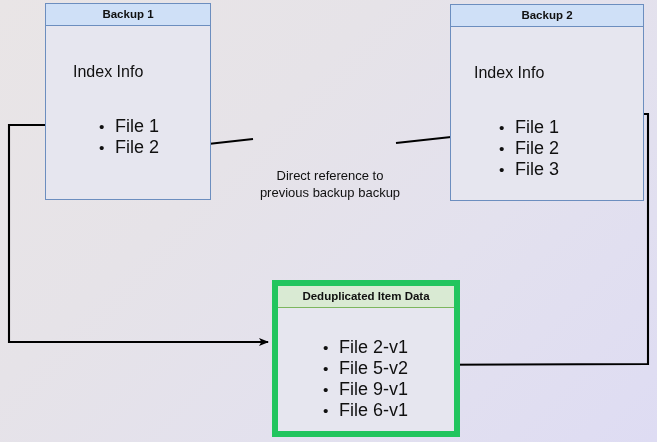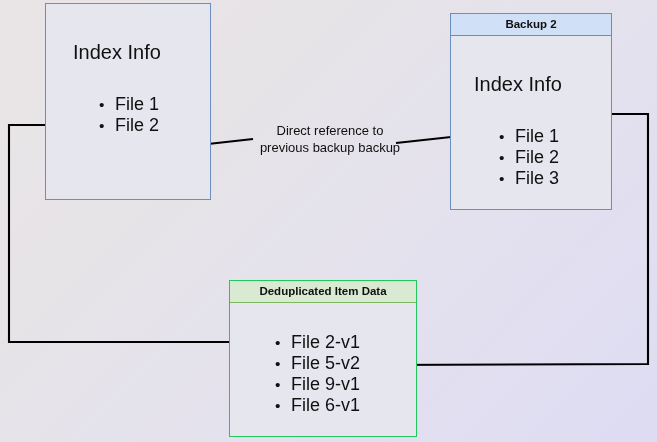--- a/index.html
+++ b/index.html
@@ -30,21 +30,22 @@
     pointer-events: none;
   }
   .node {
     position: absolute;
     box-sizing: border-box;
     border: 1px solid #6c8ebf;
     background: #e6e6ef;
     z-index: 2;
   }
   .node.green {
-    border: 1px solid #22c55e;
+    border: 6px solid #22c55e;
+    margin-left: 43px;
   }
   .node-header {
     box-sizing: border-box;
     height: 22px;
     line-height: 21px;
     text-align: center;
     font-size: 11.5px;
     font-weight: bold;
     color: #101010;
     background: #cfe0f7;
@@ -53,21 +54,21 @@
   .node.green > .node-header {
     background: #d9ead3;
     border-bottom: 1px solid #7cb65e;
   }
   .node-body {
     position: relative;
     height: calc(100% - 22px);
   }
   .node-title {
     position: absolute;
-    font-size: 20px;
+    font-size: 16px;
     color: #101010;
     white-space: nowrap;
   }
   .item-list {
     position: absolute;
     margin: 0;
     padding: 0;
     list-style: none;
   }
   .item-list li {
@@ -88,20 +89,21 @@
     color: #101010;
   }
   .edge-label {
     position: absolute;
     text-align: center;
     font-size: 13px;
     line-height: 17px;
     color: #101010;
     white-space: nowrap;
     z-index: 3;
+    margin-top: 45px;
   }
 </style>
 </head>
 <body>
 
 <div id="canvas">
 
   <svg class="svg-layer" viewBox="0 0 657 442" width="657" height="442">
     <defs>
       <marker id="arrow-end" markerWidth="10" markerHeight="8" refX="9" refY="4" orient="auto" markerUnits="userSpaceOnUse">
@@ -112,30 +114,31 @@
     <path d="M 92 125 L 9 125 L 9 342 L 268 342" fill="none" stroke="#000000" stroke-width="2.1" marker-end="url(#arrow-end)"></path>
 
     <path d="M 576 114 L 648 114 L 648 364 L 378 365" fill="none" stroke="#000000" stroke-width="2.1" marker-end="url(#arrow-end)"></path>
 
     <path d="M 253 139 L 163 149" fill="none" stroke="#000000" stroke-width="2.1" marker-end="url(#arrow-end)"></path>
 
     <path d="M 497 132 L 396 143" fill="none" stroke="#000000" stroke-width="2.1"></path>
   </svg>
 
   <div class="node" style="left:45px; top:3px; width:166px; height:197px;">
+    <div class="node-header">Backup 1</div>
     <div class="node-body">
       <div class="node-title" style="left:27px; top:37px;">Index Info</div>
       <ul class="item-list" style="left:53px; top:90px;">
         <li>File 1</li>
         <li>File 2</li>
       </ul>
     </div>
   </div>
 
-  <div class="node" style="left:450px; top:13px; width:162px; height:197px;">
+  <div class="node" style="left:450px; top:4px; width:194px; height:197px;">
     <div class="node-header">Backup 2</div>
     <div class="node-body">
       <div class="node-title" style="left:23px; top:37px;">Index Info</div>
       <ul class="item-list" style="left:48px; top:90px;">
         <li>File 1</li>
         <li>File 2</li>
         <li>File 3</li>
       </ul>
     </div>
   </div>

